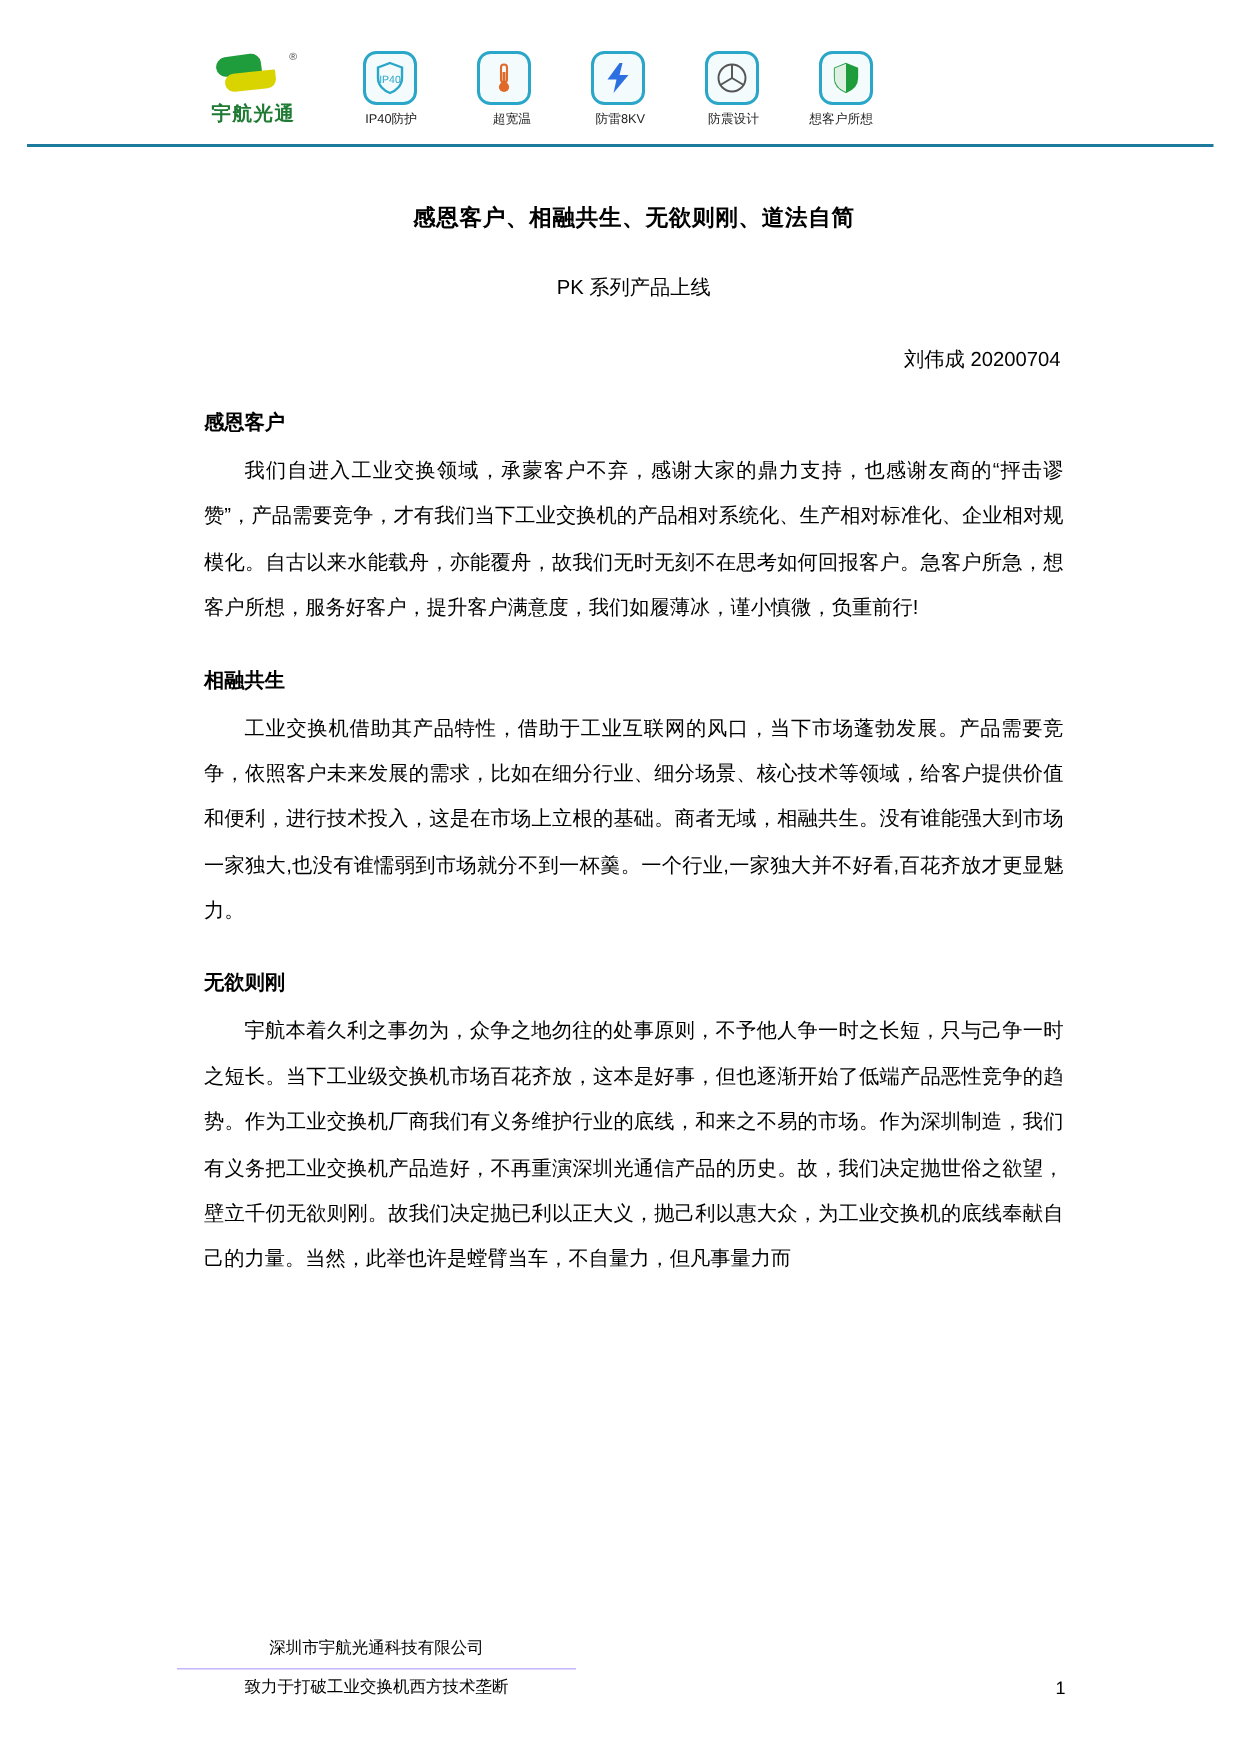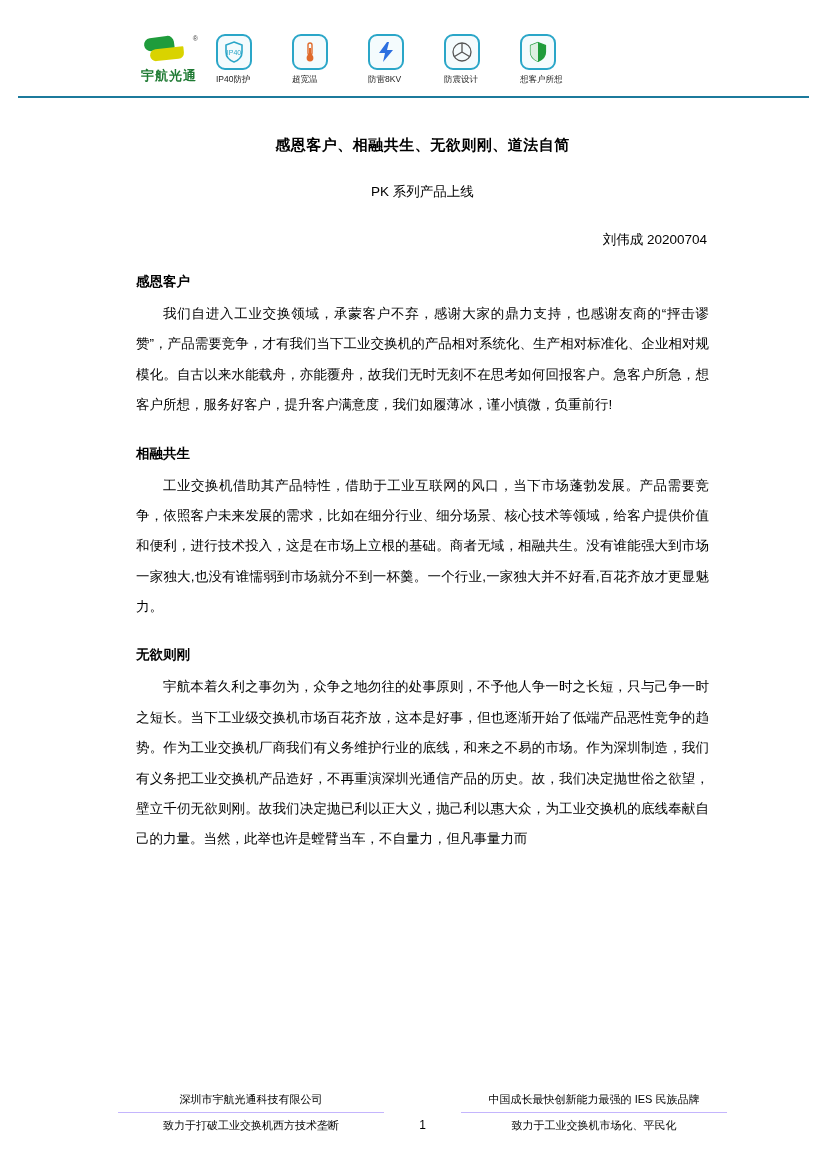--- a/index.html
+++ b/index.html
@@ -81,21 +81,21 @@
     font-size: 13px;
     color: #1f7a33;
     font-weight: bold;
     letter-spacing: 1px;
     margin-top: 2px;
     white-space: nowrap;
   }
   .feature {
     display: flex;
     flex-direction: column;
-    align-items: flex-start;
+    align-items: flex-end;
     width: 62px;
   }
   .badge {
     width: 36px;
     height: 36px;
     border: 2px solid #2aa6c8;
     border-radius: 9px;
     background: #f4fbfd;
     display: flex;
     align-items: center;
@@ -272,20 +272,16 @@
 
   </div>
 
   <div class="footer">
     <div class="footer-row">
       <div class="footer-col">
         <div class="line-top">深圳市宇航光通科技有限公司</div>
         <div class="line-bot">致力于打破工业交换机西方技术垄断</div>
       </div>
       <div class="page-num">1</div>
-      <div class="footer-col">
-        <div class="line-top">中国成长最快创新能力最强的 IES 民族品牌</div>
-        <div class="line-bot">致力于工业交换机市场化、平民化</div>
-      </div>
     </div>
   </div>
 
 </div>
 
 </body></html>

